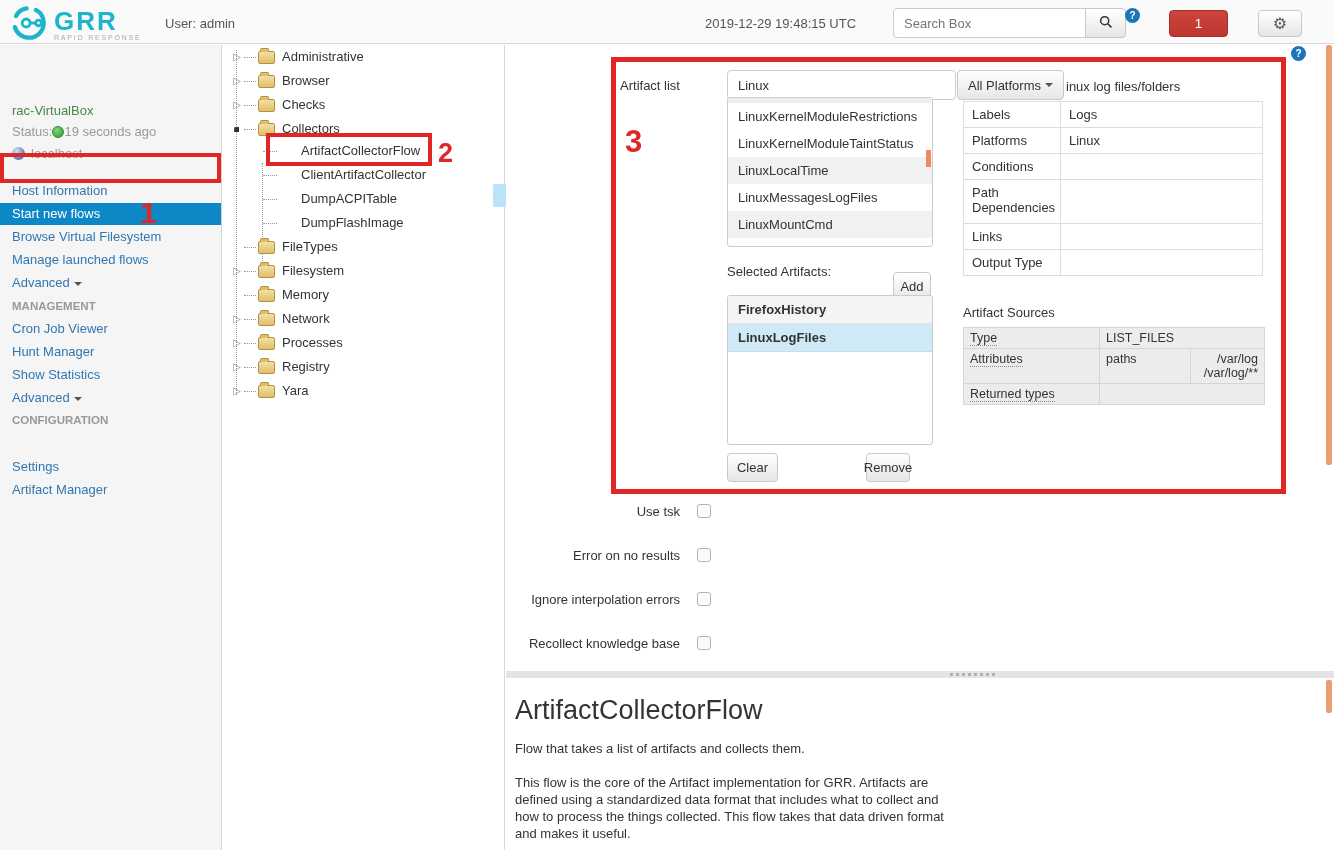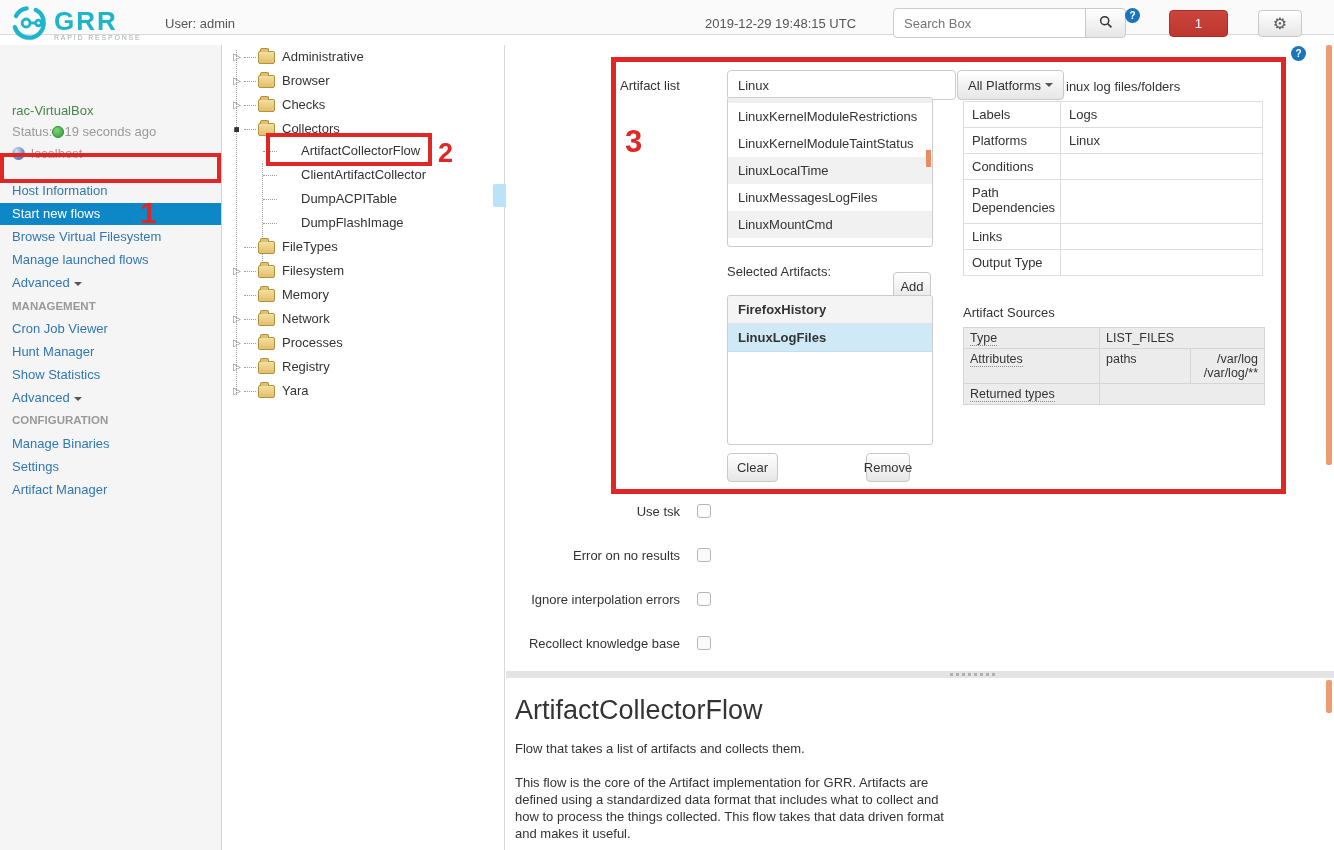--- a/index.html
+++ b/index.html
@@ -2,21 +2,21 @@
 <html><head>
 <meta charset="utf-8">
 <style>
   * { margin:0; padding:0; box-sizing:border-box; }
   html,body { background:#fff; }
   .app {
     position:relative; width:1334px; height:850px; overflow:hidden;
     font-family:"Liberation Sans", sans-serif; font-size:13px; color:#333; background:#fff;
   }
   
-  .header { position:absolute; left:0; top:0; width:1334px; height:35px; background:#fafafa; border-bottom:1px solid #d8d8d8; }
+  .header { position:absolute; left:0; top:0; width:1334px; height:44px; background:#fafafa; border-bottom:1px solid #d8d8d8; }
   .logo { position:absolute; left:10px; top:4px; display:flex; align-items:center; }
   .logo-text { margin-left:6px; }
   .logo-grr { font-size:26px; font-weight:bold; color:#1db5cb; letter-spacing:2px; line-height:24px; }
   .logo-sub { font-size:7px; color:#a4abaf; letter-spacing:1.8px; margin-top:1px; }
   .user-label { position:absolute; left:165px; top:16px; color:#555; }
   .clock { position:absolute; left:705px; top:16px; color:#555; }
   .search-wrap { position:absolute; left:893px; top:8px; display:flex; }
   .search-input { width:193px; height:30px; border:1px solid #ccc; border-radius:4px 0 0 4px; padding:4px 10px; font:13px "Liberation Sans",sans-serif; color:#999; background:#fff; outline:none; }
   .btn { display:inline-flex; align-items:center; justify-content:center; border:1px solid #c8c8c8; border-radius:4px; background:linear-gradient(#ffffff,#e6e6e6); color:#333; font:13px "Liberation Sans",sans-serif; cursor:pointer; }
   .search-btn { width:41px; height:30px; border-radius:0 4px 4px 0; margin-left:-1px; }
@@ -155,21 +155,20 @@
     <div class="nav-item active" style="top:158px">Start new flows</div>
     <div class="nav-item" style="top:181px">Browse Virtual Filesystem</div>
     <div class="nav-item" style="top:204px">Manage launched flows</div>
     <div class="nav-item" style="top:227px"><span>Advanced</span><span class="caret-down"></span></div>
     <div class="nav-header" style="top:250px">MANAGEMENT</div>
     <div class="nav-item" style="top:273px">Cron Job Viewer</div>
     <div class="nav-item" style="top:296px">Hunt Manager</div>
     <div class="nav-item" style="top:319px">Show Statistics</div>
     <div class="nav-item" style="top:342px"><span>Advanced</span><span class="caret-down"></span></div>
     <div class="nav-header" style="top:364px">CONFIGURATION</div>
-    <div class="nav-item" style="top:388px">Manage Binaries</div>
     <div class="nav-item" style="top:411px">Settings</div>
     <div class="nav-item" style="top:434px">Artifact Manager</div>
   </div>
 
   <div class="treepanel">
     <div class="trunk" style="left:14px; top:5px; height:345px;"></div>
     <div class="trunk" style="left:40px; top:118px; height:110px;"></div>
     <div class="tree-select"></div>
 
     <div class="trow" style="left:8px; top:0px;">

